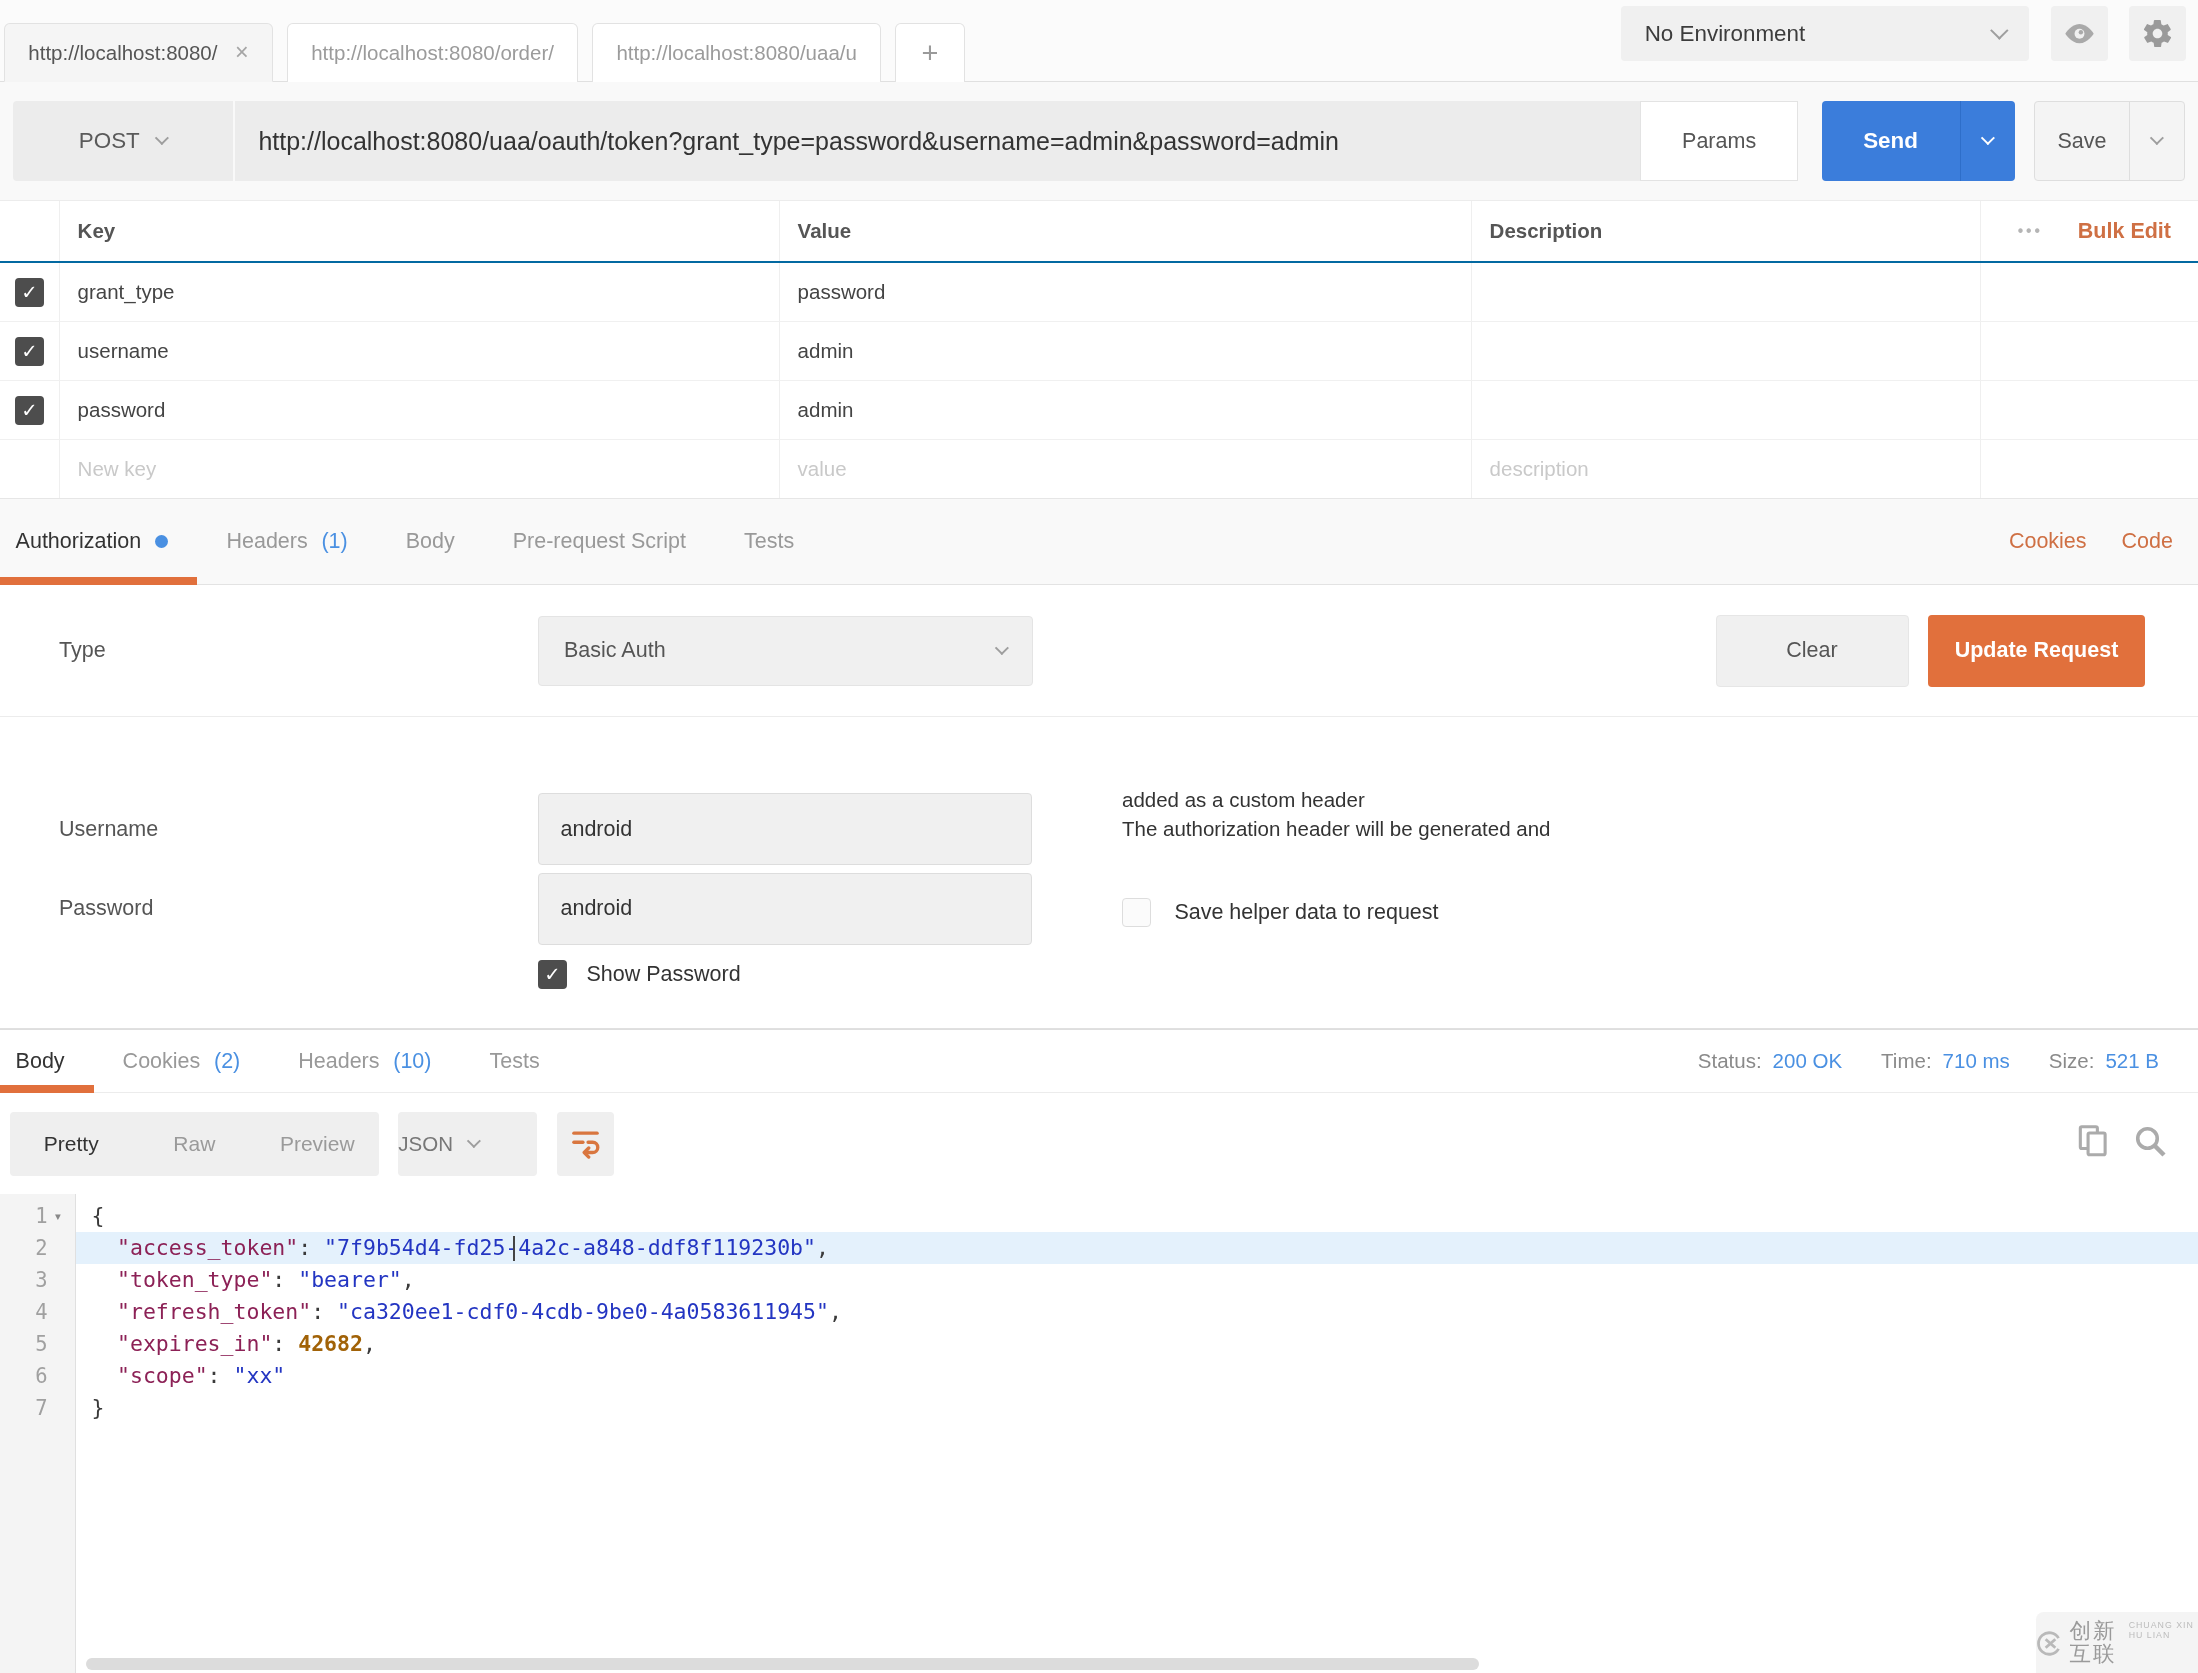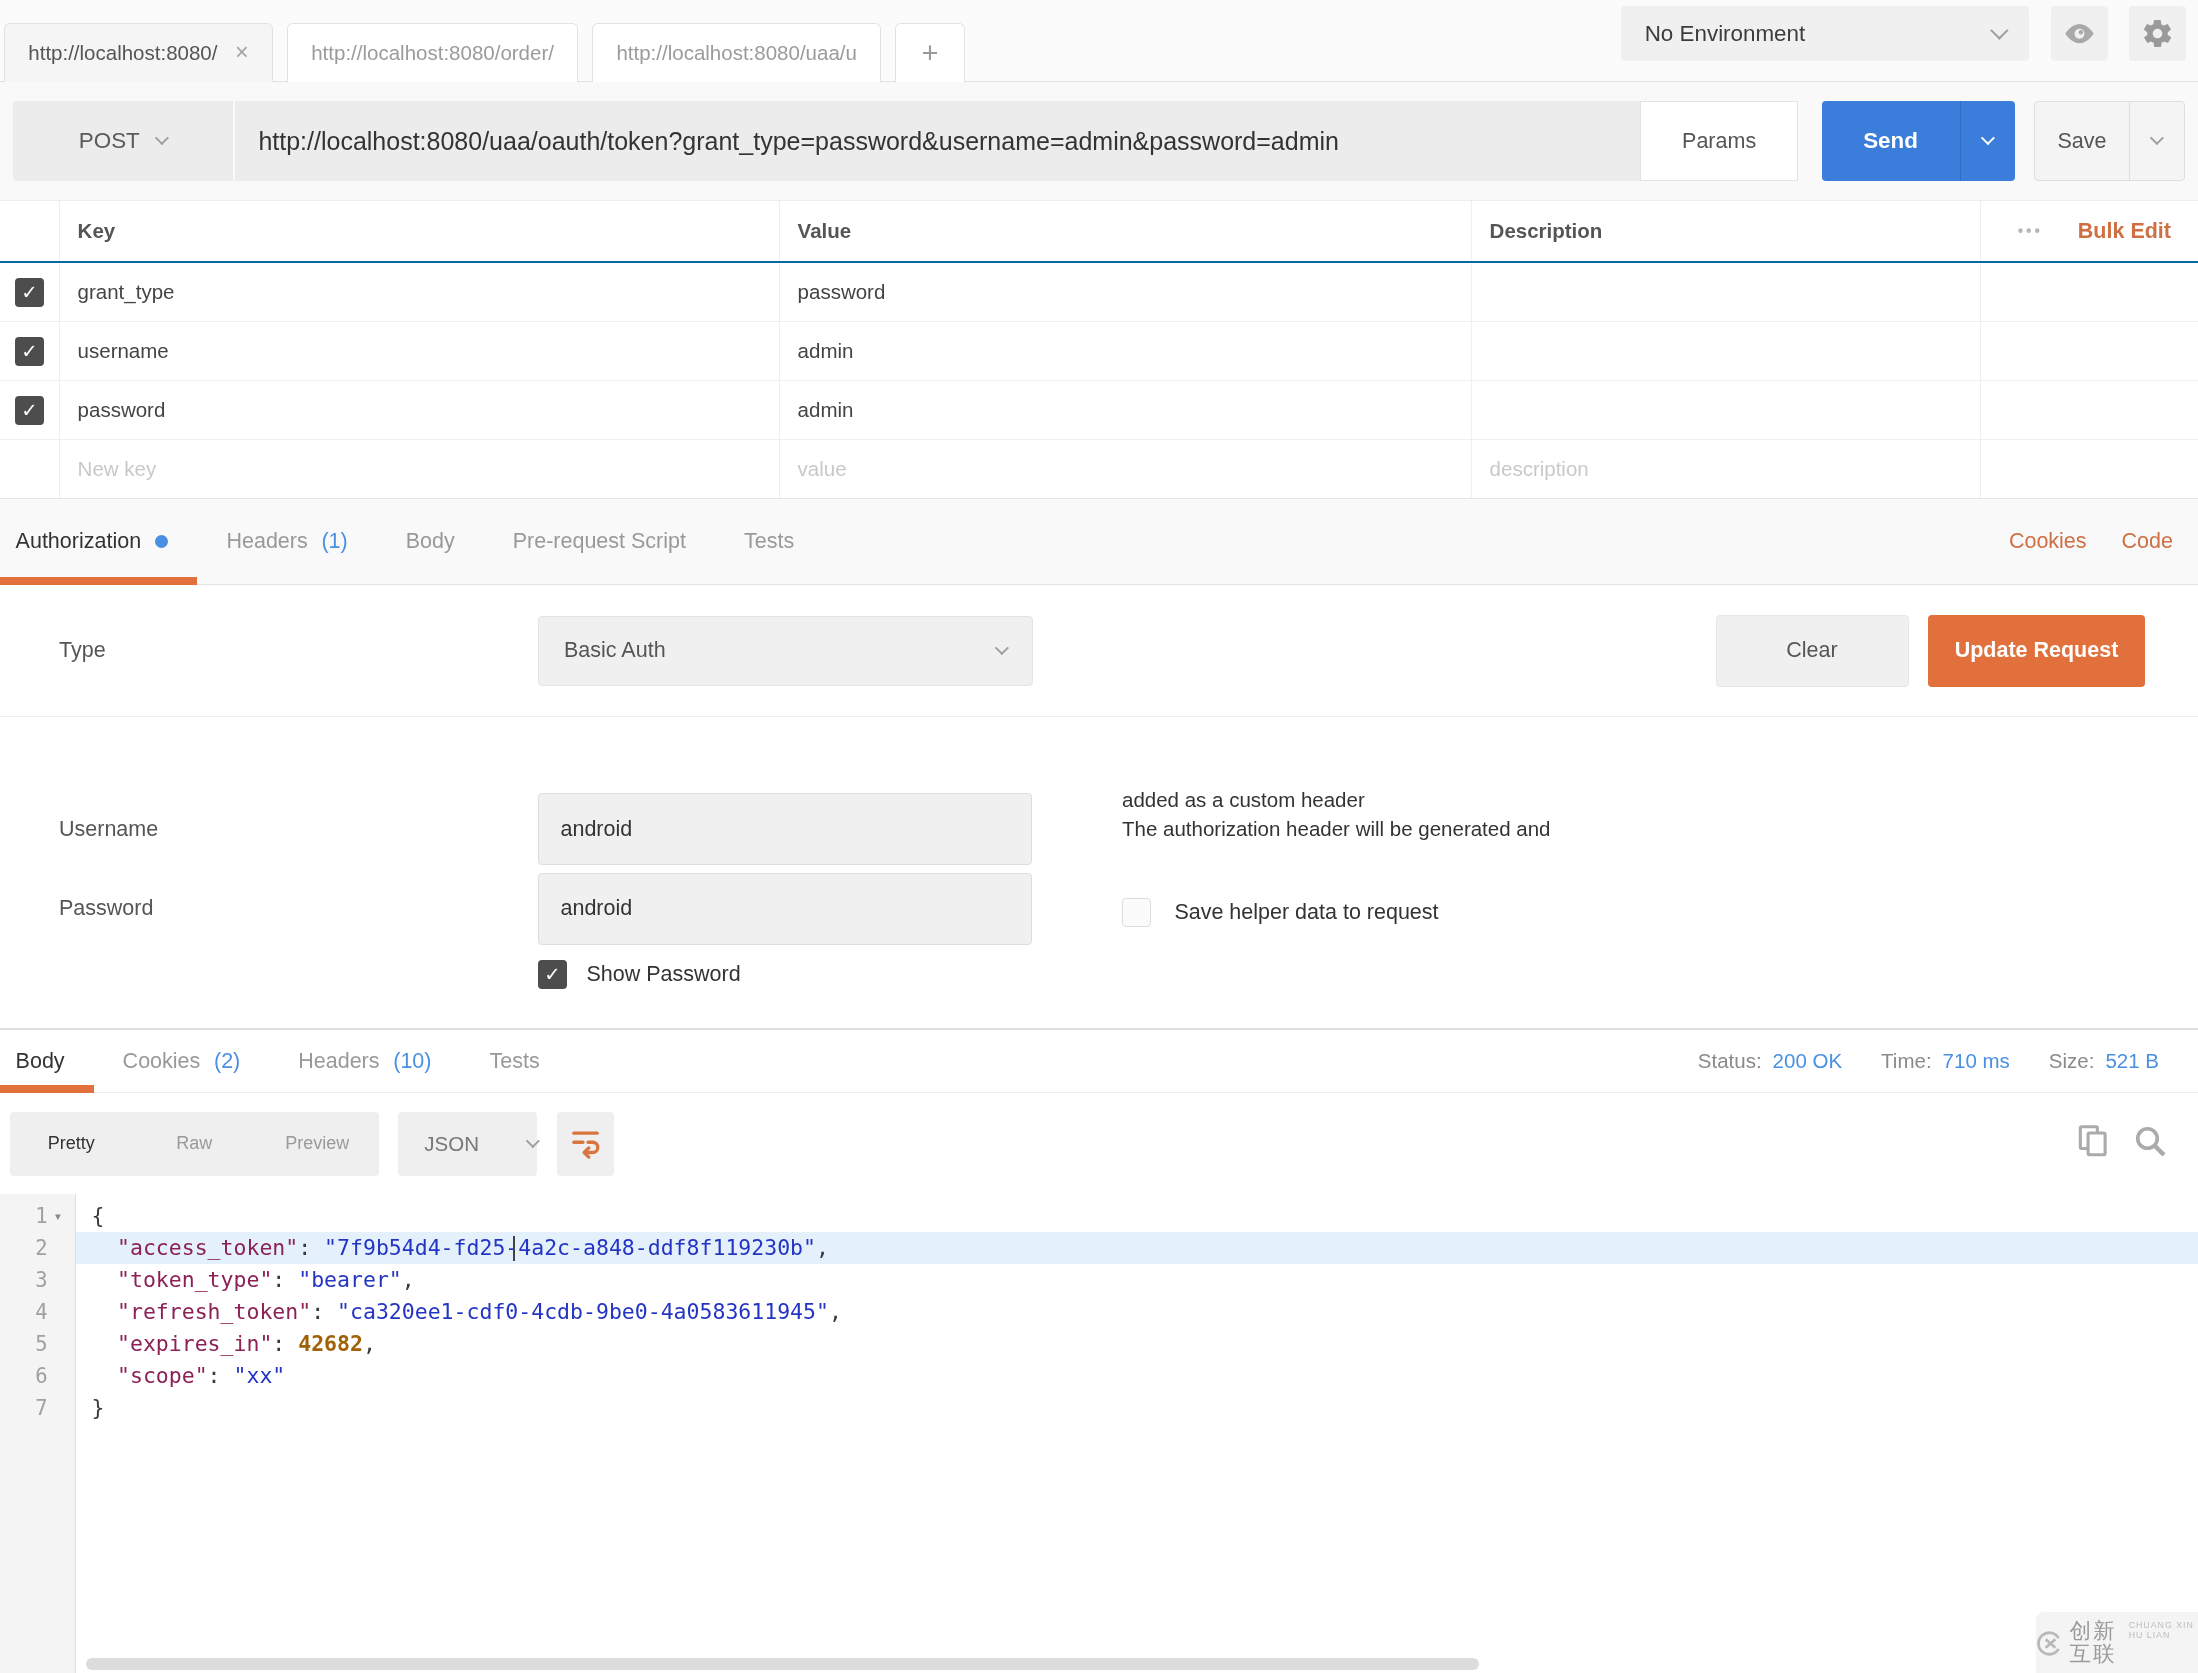--- a/index.html
+++ b/index.html
@@ -94,24 +94,24 @@
 
   
   .resp-tabs { height:64px; border-top:1px solid #dedede; border-bottom:1px solid #ececec; display:flex; align-items:stretch; background:#fff; }
   .resp-tabs .status-group { margin-left:auto; display:flex; align-items:center; gap:39px; padding-right:39px; font-size:20.5px; }
   .status-item { display:flex; gap:11px; }
   .status-item .sl { color:#8a8a8a; }
   .status-item .sv { color:#4a90e2; }
 
   .viewbar { height:101px; background:#fff; display:flex; align-items:center; padding:0 9.8px; }
   .seg-group { display:flex; height:64px; background:#efefef; border-radius:3.9px; overflow:hidden; }
-  .seg { width:123px; display:flex; align-items:center; justify-content:center; font-size:18px; color:#9a9a9a; }
+  .seg { width:123px; display:flex; align-items:center; justify-content:center; font-size:21px; color:#9a9a9a; }
   .seg.active { color:#333; }
   .fmt-select { margin-left:19.5px; width:139px; height:64px; background:#efefef; border-radius:3.9px;
-                display:flex; align-items:center; justify-content:space-between; gap:15.6px; font-size:20.5px; color:#777;padding-left:26px; }
+                display:flex; align-items:center; justify-content:flex-start; gap:15.6px; font-size:20.5px; color:#777; }
   .icon-btn { margin-left:19.5px; width:57px; height:64px; background:#efefef; border-radius:3.9px;
               display:flex; align-items:center; justify-content:center; }
   .viewbar .right-icons { margin-left:auto; display:flex; align-items:center; gap:25px; padding-right:21.5px; }
 
   
   .code-area { height:479px; position:relative; background:#fff; }
   .gutter { position:absolute; left:0; top:0; bottom:0; width:76px; background:#f4f4f4; border-right:1px solid #e0e0e0; padding-top:5.9px; }
   .gutter-line { height:32px; display:flex; align-items:center; justify-content:flex-end; gap:5.9px; padding-right:7.8px;
                  font-family:"DejaVu Sans Mono", monospace; font-size:20.5px; color:#a0a0a0; }
   .gutter-line .fold { font-size:14.6px; color:#888; width:13.7px; }

